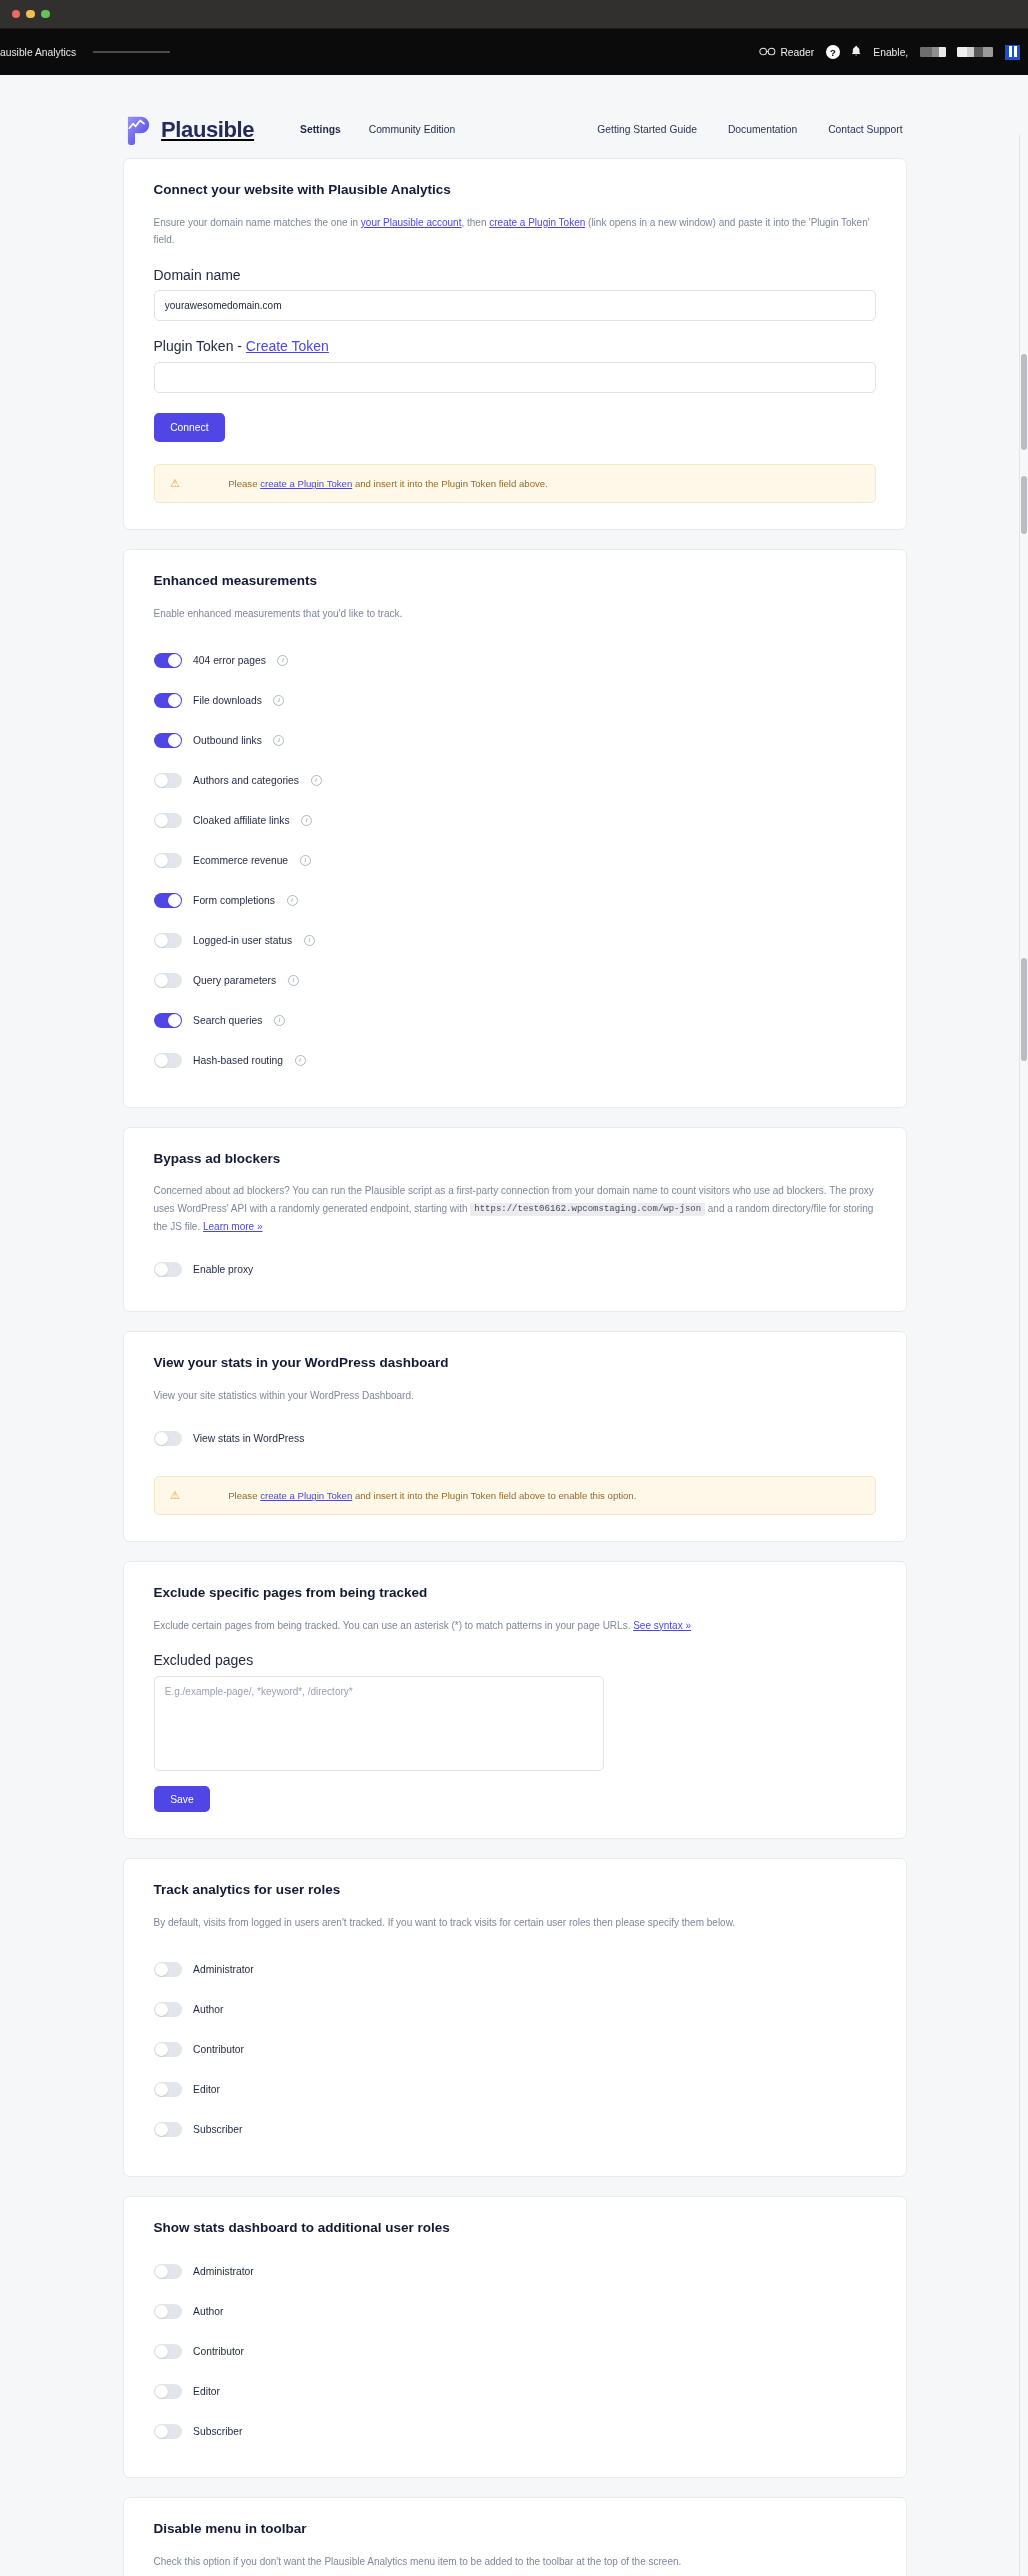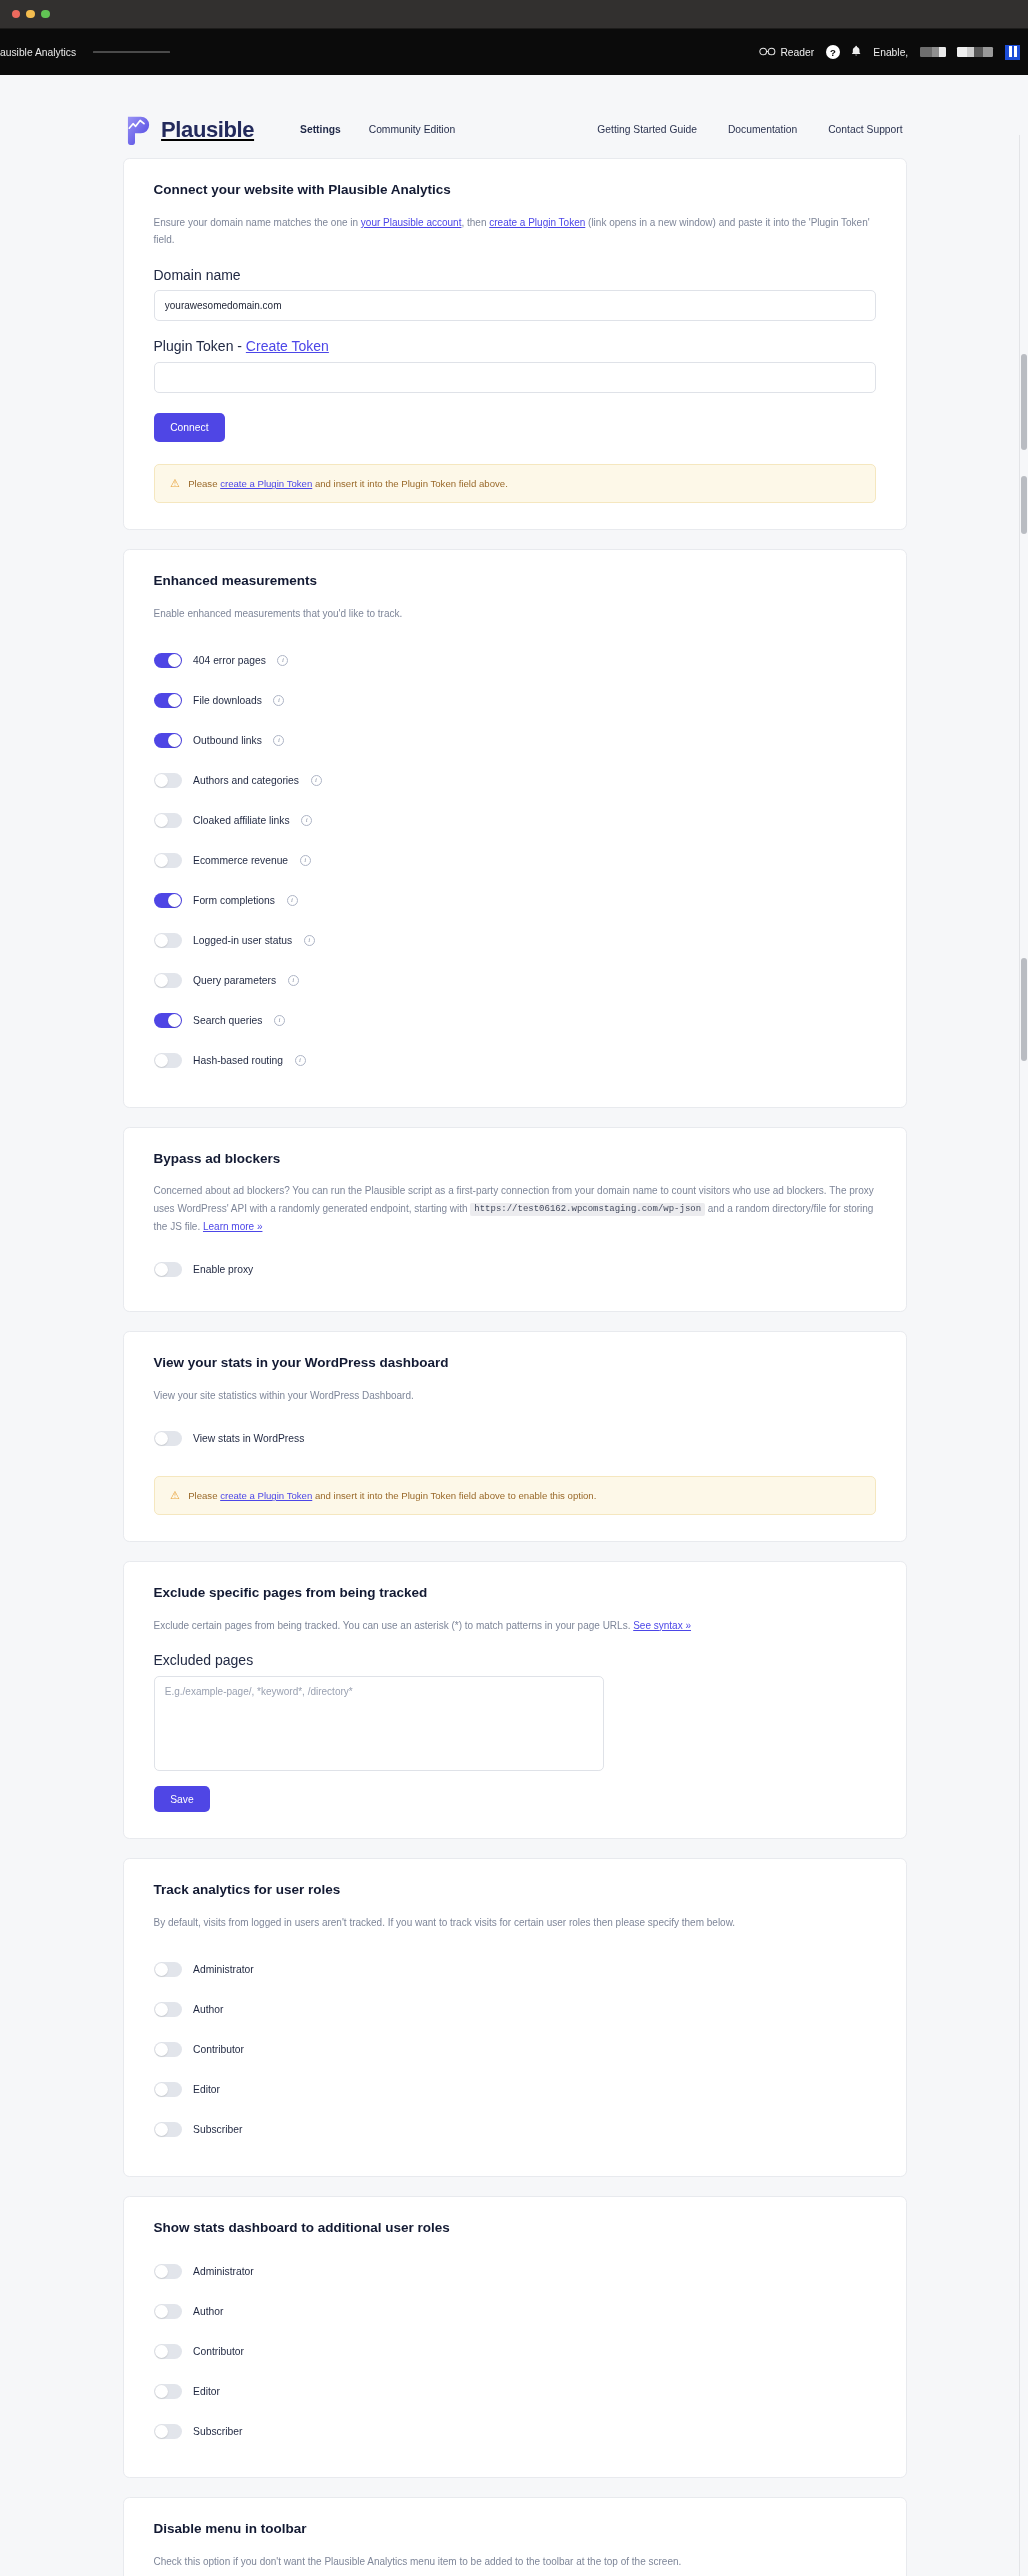--- a/index.html
+++ b/index.html
@@ -196,21 +196,21 @@
     background: #fdf8e8;
     border: 0.6px solid #f5e7bf;
     border-radius: 5.1px;
     padding: 13px 15.4px;
     display: flex;
     align-items: center;
     gap: 8.4px;
     margin-top: 22px;
   }
   .notice .warn-ico { font-size: 11px; color: #e8a33d; line-height: 1; }
-  .notice .notice-text { font-size: 9.6px; color: #9a6a2b; }
+  .notice .notice-text { font-size: 9.6px; color: #9a6a2b; margin-left: 40px; }
   .notice .notice-text a { color: #4c46e8; text-decoration: underline; }
 
   
   .toggle-row {
     display: flex;
     align-items: center;
     gap: 11.6px;
     height: 40px;
   }
   .switch {

